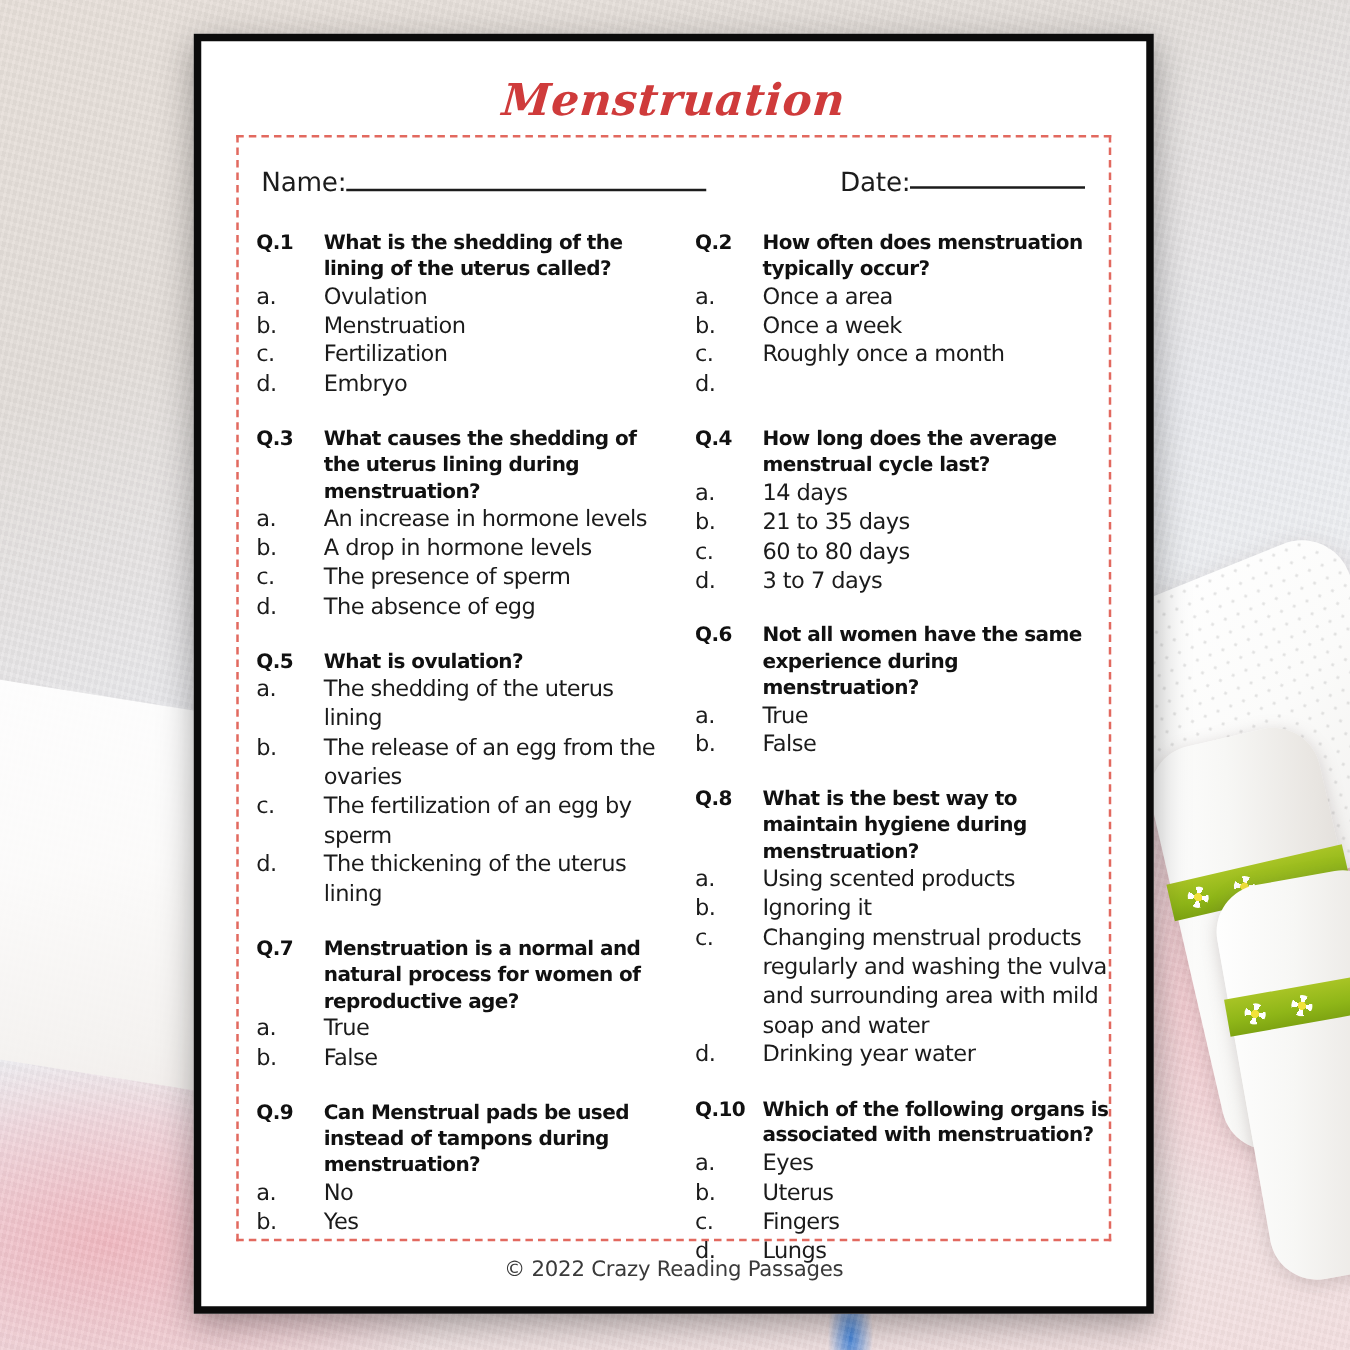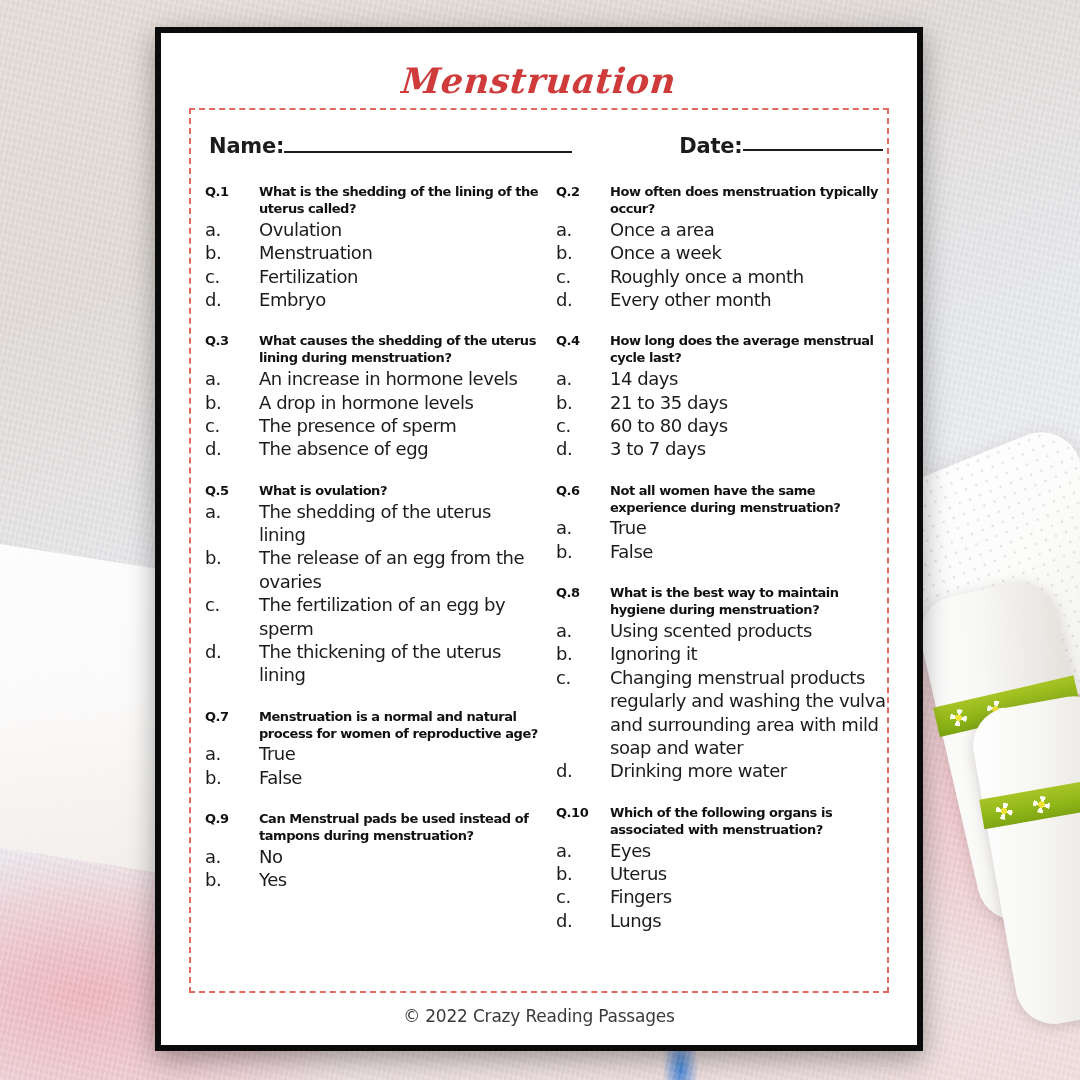--- a/index.html
+++ b/index.html
@@ -136,21 +136,20 @@
   }
 
   
   #name-date-row {
     display: flex;
     align-items: baseline;
     margin: 12px 0 0 4px;
     font-size: 21px;
     color: #1c1c1c;
     font-family: "DejaVu Sans", sans-serif;
-    font-weight: bold;
   }
   .field-label { white-space: nowrap; letter-spacing: -0.2px; }
   .field-rule {
     display: inline-block;
     border-bottom: 2px solid #1c1c1c;
     height: 17px;
   }
   #name-field { display:flex; align-items:baseline; }
   #name-rule { width: 288px; }
   #date-field { display:flex; align-items:flex-start; margin-left: 107px; }
@@ -166,21 +165,21 @@
   }
   .column { position: absolute; top: 0; width: 335px; }
   #column-left  { left: 0px; }
   #column-right { left: 351px; }
 
   .qblock { margin-bottom: 22px; }
 
   .qhead {
     display: flex;
     font-weight: 700;
-    font-size: 13px;
+    font-size: 16px;
     line-height: 1.30;
     color: #111111;
     font-family: "DejaVu Sans", sans-serif;
     letter-spacing: -0.45px;
   }
   .qnum  { width: 54px; flex: 0 0 54px; }
   .qtext { flex: 1 1 auto; }
 
   .opt {
     display: flex;
@@ -346,21 +345,20 @@
             <div class="opt">
               <span class="olabel">b.</span>
               <span class="otext">Once a week</span>
             </div>
             <div class="opt">
               <span class="olabel">c.</span>
               <span class="otext">Roughly once a month</span>
             </div>
             <div class="opt">
               <span class="olabel">d.</span>
-              <span class="otext">Every other month</span>
             </div>
           </div>
           <div class="qblock">
             <div class="qhead">
               <span class="qnum">Q.4</span>
               <span class="qtext">How long does the average menstrual cycle last?</span>
             </div>
             <div class="opt">
               <span class="olabel">a.</span>
               <span class="otext">14 days</span>
@@ -404,21 +402,21 @@
             <div class="opt">
               <span class="olabel">b.</span>
               <span class="otext">Ignoring it</span>
             </div>
             <div class="opt">
               <span class="olabel">c.</span>
               <span class="otext">Changing menstrual products regularly and washing the vulva and surrounding area with mild soap and water</span>
             </div>
             <div class="opt">
               <span class="olabel">d.</span>
-              <span class="otext">Drinking more water</span>
+              <span class="otext">Drinking year water</span>
             </div>
           </div>
           <div class="qblock">
             <div class="qhead">
               <span class="qnum">Q.10</span>
               <span class="qtext">Which of the following organs is associated with menstruation?</span>
             </div>
             <div class="opt">
               <span class="olabel">a.</span>
               <span class="otext">Eyes</span>

